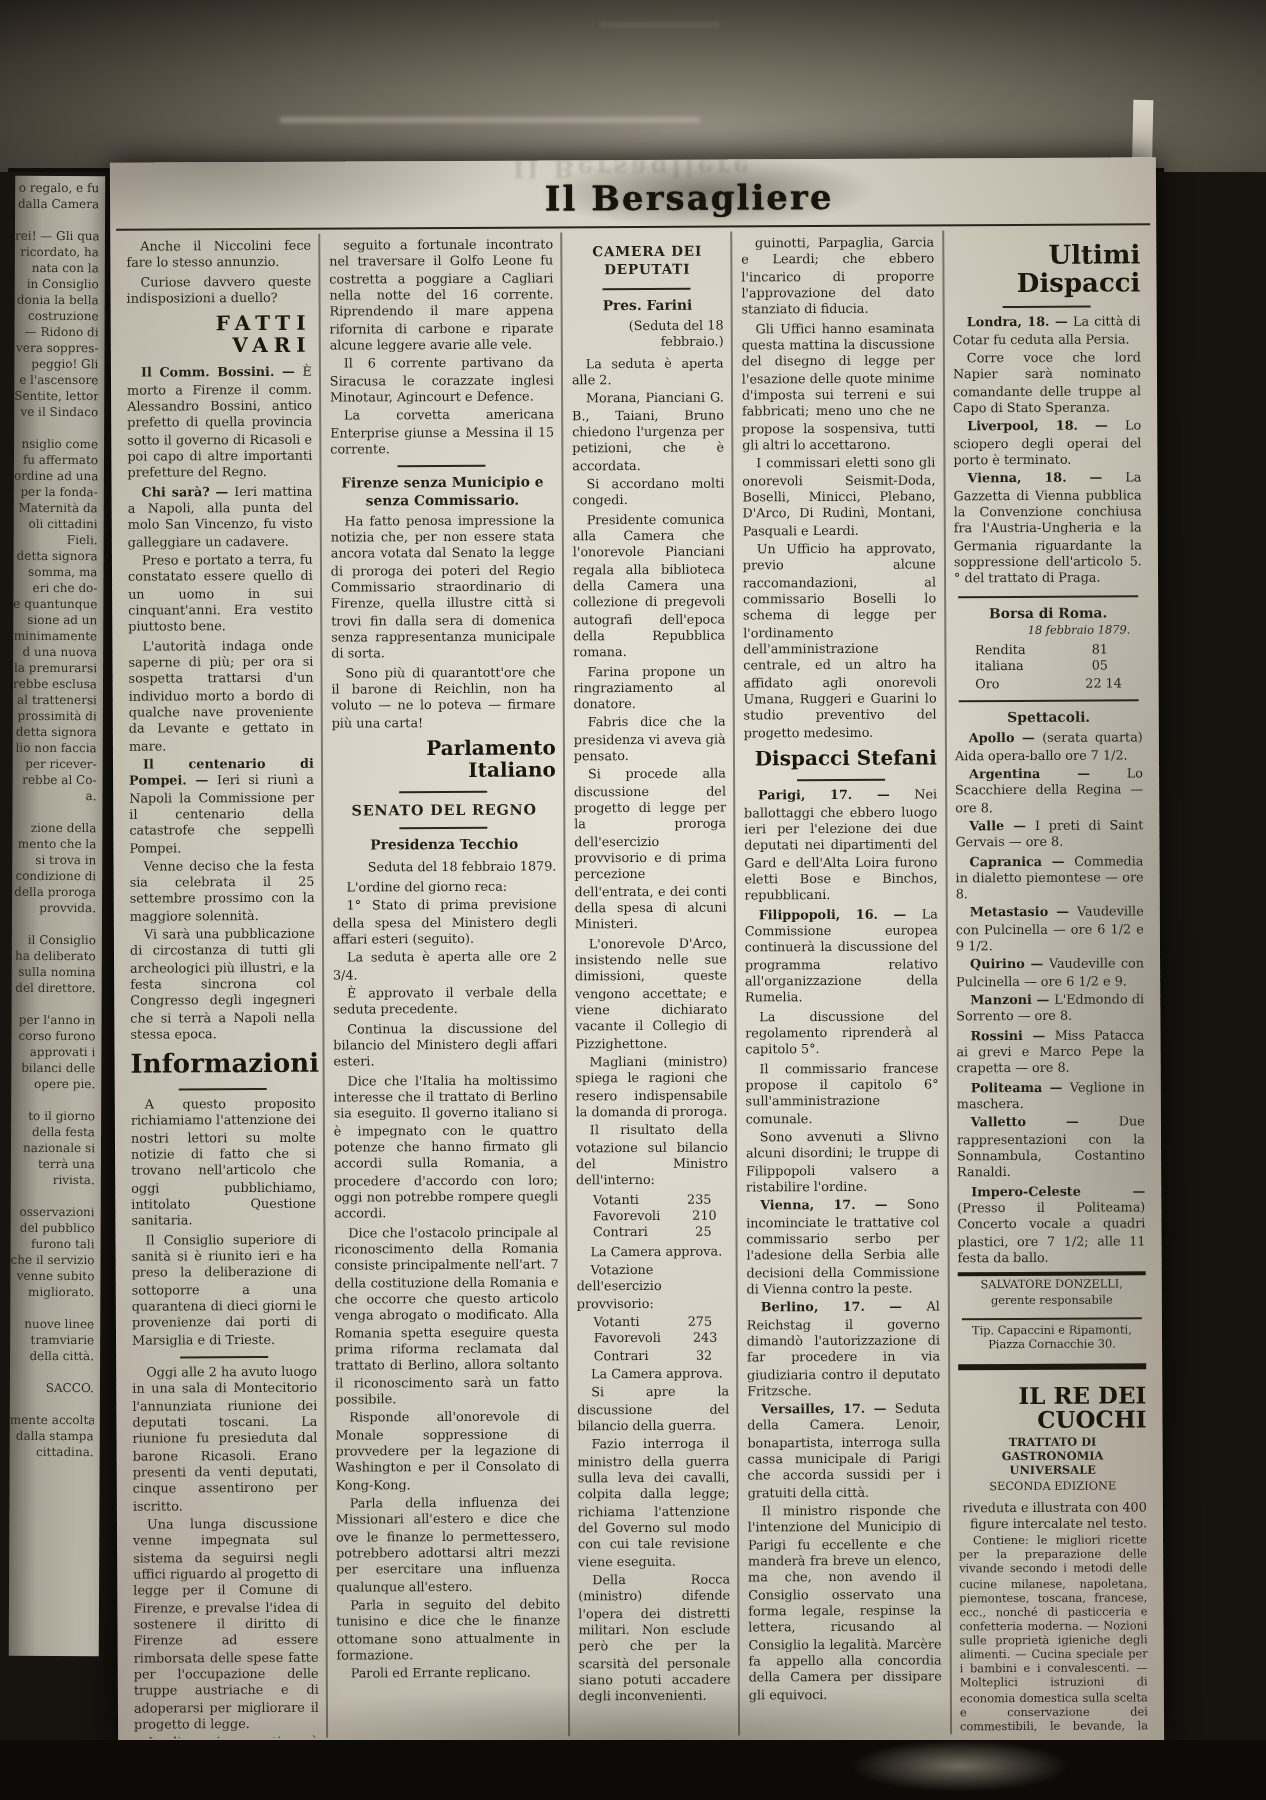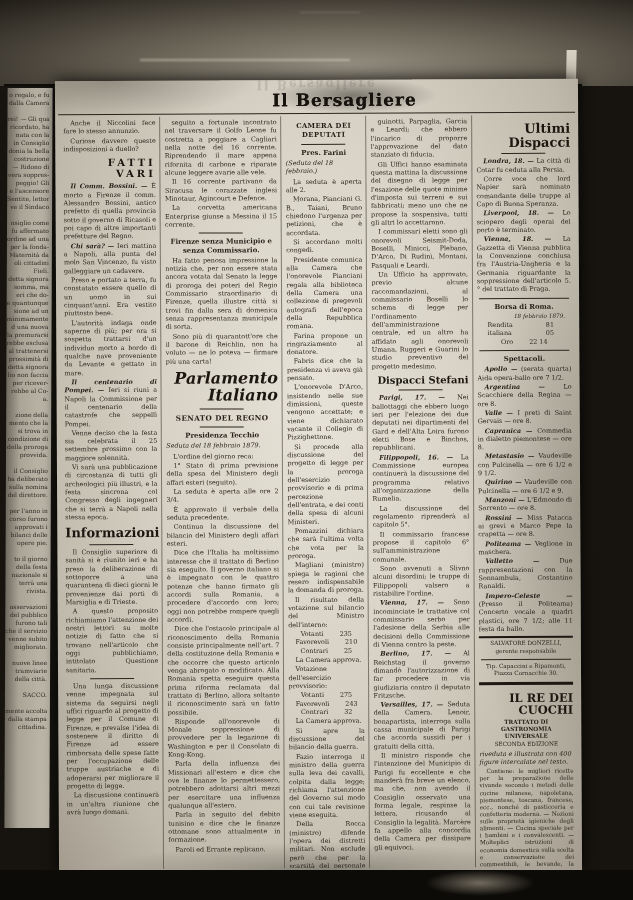--- a/index.html
+++ b/index.html
@@ -36,30 +36,30 @@
   .masthead{position:absolute;top:10px;left:0;width:100%;text-align:center;padding-left:56px;box-sizing:border-box;
     font-weight:bold;font-size:17px;color:#17130e;letter-spacing:1px;text-shadow:0 0 .6px #17130e;}
   .mast-rule{position:absolute;top:33px;left:3px;right:3px;border-top:1.5px solid #28231c;}
   
   .cols{position:absolute;top:36px;bottom:4px;left:4px;right:4px;display:flex;}
   .col{box-sizing:border-box;overflow:hidden;padding:2px 4px 0;border-left:1px solid rgba(62,56,46,.6);
     font-size:6.4px;line-height:1.3;color:#251f18;text-align:justify;}
   .col:first-child{border-left:none;}
   .w1{flex:0 0 19.5%;} .w2{flex:0 0 23.5%;} .w3{flex:0 0 16.5%;} .w4{flex:0 0 20.5%;} .w5{flex:0 0 20%;}
   p.p{margin:0 0 1px;text-indent:7px;}
-  .lead{font-weight:bold;font-style:italic;}
+  .lead{font-weight:bold;}
   .h1{font-weight:bold;text-align:right;font-size:12px;line-height:1.05;margin:5px 0 3px;color:#1b1610;}
   .h2{font-weight:bold;text-align:center;font-size:6.9px;margin:4px 2px 2px;line-height:1.2;}
   .h3{font-weight:bold;text-align:center;font-size:7.2px;letter-spacing:.4px;margin:4px 0 2px;}
-  .it{font-style:italic;text-align:left;margin:1px 0 2px;}
+  .it{text-align:right;margin:1px 0 2px;}
   .rule{width:44px;border-top:1px solid #2b251e;margin:4px auto 3px;}
   .rule.wide{width:96%;}
   .rule.thick{width:100%;border-top:2px solid #1d1812;margin:3px auto 2px;}
   .vote{width:78%;margin:1px auto;}
-  .vrow{display:flex;justify-content:center;gap:16px;}
+  .vrow{display:flex;justify-content:space-between;gap:16px;}
   .line{margin:1px 0;}
   .c{text-align:center;text-indent:0;}
   .cb{text-align:center;font-weight:bold;}
   .tiny{font-size:5.7px;line-height:1.25;}
   .ri{text-align:right;font-style:italic;margin-right:6px;}
   .adbox{border-top:3px solid #1d1812;margin-top:5px;padding-top:2px;}
 </style>
 </head>
 <body>
 
@@ -164,35 +164,36 @@
         <div class="h1" style="font-size: 10px; letter-spacing: 3px;">FATTI VARI</div>
         <p class="p p"><span class="lead">Il Comm. Bossini. — </span>È morto a Firenze il comm. Alessandro Bossini, antico prefetto di quella provincia sotto il governo di Ricasoli e poi capo di altre importanti prefetture del Regno.</p>
         <p class="p p"><span class="lead">Chi sarà? — </span>Ieri mattina a Napoli, alla punta del molo San Vincenzo, fu visto galleggiare un cadavere.</p>
         <p class="p p">Preso e portato a terra, fu constatato essere quello di un uomo in sui cinquant'anni. Era vestito piuttosto bene.</p>
         <p class="p p">L'autorità indaga onde saperne di più; per ora si sospetta trattarsi d'un individuo morto a bordo di qualche nave proveniente da Levante e gettato in mare.</p>
         <p class="p p"><span class="lead">Il centenario di Pompei. — </span>Ieri si riunì a Napoli la Commissione per il centenario della catastrofe che seppellì Pompei.</p>
         <p class="p p">Venne deciso che la festa sia celebrata il 25 settembre prossimo con la maggiore solennità.</p>
         <p class="p p">Vi sarà una pubblicazione di circostanza di tutti gli archeologici più illustri, e la festa sincrona col Congresso degli ingegneri che si terrà a Napoli nella stessa epoca.</p>
         <div class="h1" style="font-size: 13px;">Informazioni</div>
         <div class="rule "></div>
+        <p class="p p">A questo proposito richiamiamo l'attenzione dei nostri lettori su molte notizie di fatto che si trovano nell'articolo che oggi pubblichiamo, intitolato Questione sanitaria.</p>
         <p class="p p">Il Consiglio superiore di sanità si è riunito ieri e ha preso la deliberazione di sottoporre a una quarantena di dieci giorni le provenienze dai porti di Marsiglia e di Trieste.</p>
-        <p class="p p">A questo proposito richiamiamo l'attenzione dei nostri lettori su molte notizie di fatto che si trovano nell'articolo che oggi pubblichiamo, intitolato Questione sanitaria.</p>
-        <div class="rule "></div>
+        <div class="rule "></div>
+        <p class="p p">Oggi alle 2 ha avuto luogo in una sala di Montecitorio l'annunziata riunione dei deputati toscani. La riunione fu presieduta dal barone Ricasoli. Erano presenti da venti deputati, cinque assentirono per iscritto.</p>
         <p class="p p">Una lunga discussione venne impegnata sul sistema da seguirsi negli uffici riguardo al progetto di legge per il Comune di Firenze, e prevalse l'idea di sostenere il diritto di Firenze ad essere rimborsata delle spese fatte per l'occupazione delle truppe austriache e di adoperarsi per migliorare il progetto di legge.</p>
         <p class="p p">La discussione continuerà in un'altra riunione che avrà luogo domani.</p>
       </div>
     <div class="col w2">
         <p class="p p">seguito a fortunale incontrato nel traversare il Golfo Leone fu costretta a poggiare a Cagliari nella notte del 16 corrente. Riprendendo il mare appena rifornita di carbone e riparate alcune leggere avarie alle vele.</p>
-        <p class="p p">Il 16 corrente partivano da Siracusa le corazzate inglesi Minotaur, Agincourt e Defence.</p>
+        <p class="p p">Il 6 corrente partivano da Siracusa le corazzate inglesi Minotaur, Agincourt e Defence.</p>
         <p class="p p">La corvetta americana Enterprise giunse a Messina il 15 corrente.</p>
         <div class="rule "></div>
         <div class="h2">Firenze senza Municipio e senza Commissario.</div>
         <p class="p p">Ha fatto penosa impressione la notizia che, per non essere stata ancora votata dal Senato la legge di proroga dei poteri del Regio Commissario straordinario di Firenze, quella illustre città si trovi fin dalla sera di domenica senza rappresentanza municipale di sorta.</p>
         <p class="p p">Sono più di quarantott'ore che il barone di Reichlin, non ha voluto — ne lo poteva — firmare più una carta!</p>
-        <div class="h1" style="font-size: 16px; font-style: italic;">Parlamento Italiano</div>
+        <div class="h1" style="font-size: 10px;">Parlamento Italiano</div>
         <div class="rule "></div>
         <div class="h3">SENATO DEL REGNO</div>
         <div class="rule "></div>
         <div class="h2">Presidenza Tecchio</div>
         <div class="it">Seduta del 18 febbraio 1879.</div>
         <p class="p p">L'ordine del giorno reca:</p>
         <p class="p p">1° Stato di prima previsione della spesa del Ministero degli affari esteri (seguito).</p>
         <p class="p p">La seduta è aperta alle ore 2 3/4.</p>
         <p class="p p">È approvato il verbale della seduta precedente.</p>
         <p class="p p">Continua la discussione del bilancio del Ministero degli affari esteri.</p>
@@ -207,23 +208,22 @@
         <div class="h3" style="font-size: 6.8px;">CAMERA DEI DEPUTATI</div>
         <div class="rule "></div>
         <div class="h2">Pres. Farini</div>
         <div class="it">(Seduta del 18 febbraio.)</div>
         <p class="p p">La seduta è aperta alle 2.</p>
         <p class="p p">Morana, Pianciani G. B., Taiani, Bruno chiedono l'urgenza per petizioni, che è accordata.</p>
         <p class="p p">Si accordano molti congedi.</p>
         <p class="p p">Presidente comunica alla Camera che l'onorevole Pianciani regala alla biblioteca della Camera una collezione di pregevoli autografi dell'epoca della Repubblica romana.</p>
         <p class="p p">Farina propone un ringraziamento al donatore.</p>
         <p class="p p">Fabris dice che la presidenza vi aveva già pensato.</p>
+        <p class="p p">Si procede alla discussione del progetto di legge per la proroga dell'esercizio provvisorio e di prima percezione dell'entrata, e dei conti della spesa di alcuni Ministeri.</p>
         <p class="p p">L'onorevole D'Arco, insistendo nelle sue dimissioni, queste vengono accettate; e viene dichiarato vacante il Collegio di Pizzighettone.</p>
-        <p class="p p">Si procede alla discussione del progetto di legge per la proroga dell'esercizio provvisorio e di prima percezione dell'entrata, e dei conti della spesa di alcuni Ministeri.</p>
-        <p class="p p">Pomazzini dichiara che sarà l'ultima volta che vota per la proroga.</p>
         <p class="p p">Magliani (ministro) spiega le ragioni che resero indispensabile la domanda di proroga.</p>
         <p class="p p">Il risultato della votazione sul bilancio del Ministro dell'interno:</p>
         <div class="vote">
           <div class="vrow">
             <span>Votanti</span>
             <span>235</span>
           </div>
           <div class="vrow">
             <span>Favorevoli</span>
             <span>210</span>
@@ -268,21 +268,21 @@
         <p class="p p">Sono avvenuti a Slivno alcuni disordini; le truppe di Filippopoli valsero a ristabilire l'ordine.</p>
         <p class="p p"><span class="lead">Vienna, 17. — </span>Sono incominciate le trattative col commissario serbo per l'adesione della Serbia alle decisioni della Commissione di Vienna contro la peste.</p>
         <p class="p p"><span class="lead">Berlino, 17. — </span>Al Reichstag il governo dimandò l'autorizzazione di far procedere in via giudiziaria contro il deputato Fritzsche.</p>
         <p class="p p"><span class="lead">Versailles, 17. — </span>Seduta della Camera. Lenoir, bonapartista, interroga sulla cassa municipale di Parigi che accorda sussidi per i gratuiti della città.</p>
         <p class="p p">Il ministro risponde che l'intenzione del Municipio di Parigi fu eccellente e che manderà fra breve un elenco, ma che, non avendo il Consiglio osservato una forma legale, respinse la lettera, ricusando al Consiglio la legalità. Marcère fa appello alla concordia della Camera per dissipare gli equivoci.</p>
       </div>
     <div class="col w5">
         <div class="h1" style="font-size: 13px;">Ultimi Dispacci</div>
         <div class="rule "></div>
         <p class="p p"><span class="lead">Londra, 18. — </span>La città di Cotar fu ceduta alla Persia.</p>
-        <p class="p p">Corre voce che lord Napier sarà nominato comandante delle truppe al Capo di Buona Speranza.</p>
+        <p class="p p">Corre voce che lord Napier sarà nominato comandante delle truppe al Capo di Stato Speranza.</p>
         <p class="p p"><span class="lead">Liverpool, 18. — </span>Lo sciopero degli operai del porto è terminato.</p>
         <p class="p p"><span class="lead">Vienna, 18. — </span>La Gazzetta di Vienna pubblica la Convenzione conchiusa fra l'Austria-Ungheria e la Germania riguardante la soppressione dell'articolo 5.° del trattato di Praga.</p>
         <div class="rule wide"></div>
         <div class="h2">Borsa di Roma.</div>
         <div class="line ri tiny">18 febbraio 1879.</div>
         <div class="vote">
           <div class="vrow">
             <span>Rendita italiana</span>
             <span>81 05</span>
           </div>

